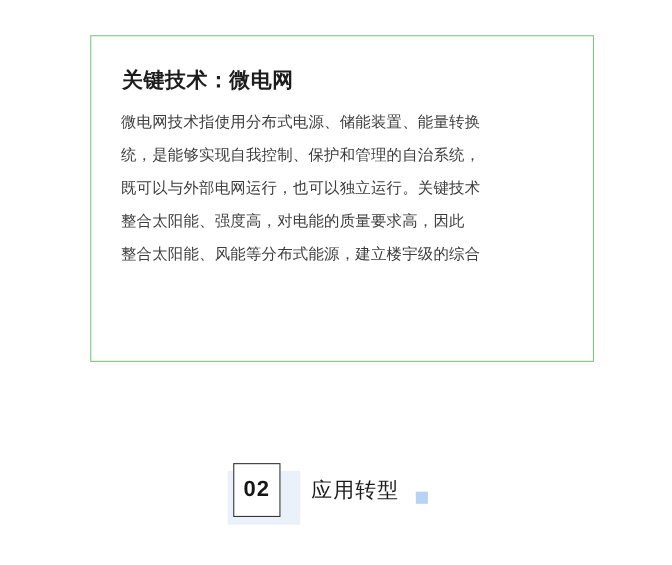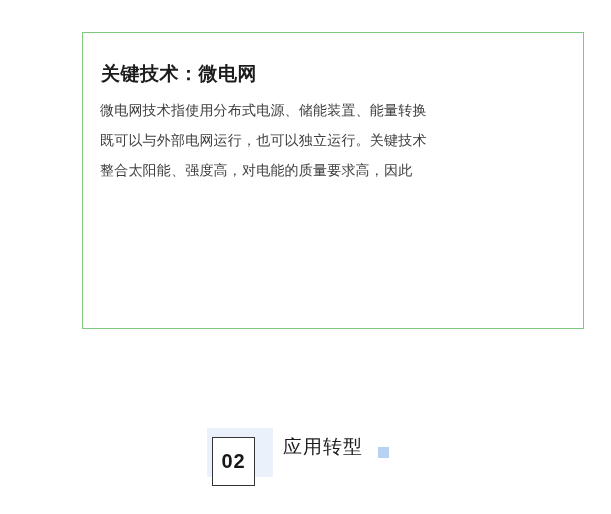--- a/index.html
+++ b/index.html
@@ -11,25 +11,25 @@
     position: relative;
     overflow: hidden;
     font-family: "Liberation Sans", "DejaVu Sans", sans-serif;
   }
 
   
   .card {
     position: absolute;
     left: 82px;
     top: 32px;
-    width: 502px;
+    width: 458px;
     height: 297px;
     border: 1px solid #7fc97f;
     background: #ffffff;
-    padding: 25px 15px 0 17px;
+    padding: 25px 15px 0 27px;
   }
   .card-title {
     margin: 6px 0 0 1px;
     font-size: 19px;
     line-height: 20px;
     font-weight: bold;
     color: #1c1c1c;
     letter-spacing: 0.5px;
     white-space: nowrap;
   }
@@ -55,21 +55,20 @@
     position: absolute;
     left: 212px;
     top: 421px;
     width: 43px;
     height: 49px;
     border: 1.5px solid #343434;
     background: #ffffff;
     display: flex;
     align-items: center;
     justify-content: center;
-    margin-top: 16px;
   }
   .num-box span {
     font-size: 20px;
     font-weight: 600;
     letter-spacing: 1px;
     color: #161616;
     font-family: "Liberation Sans", "DejaVu Sans", sans-serif;
   }
   .section-label {
     position: absolute;
@@ -91,22 +90,24 @@
     background: #b7d2f5;
   }
 </style>
 </head>
 <body>
 
 <div class="card" style="border-color: rgb(127, 201, 127);">
   <h2 class="card-title">关键技术：微电网</h2>
   <div class="card-body">
     <div class="card-line">微电网技术指使用分布式电源、储能装置、能量转换</div>
+    <div class="card-line">统，是能够实现自我控制、保护和管理的自治系统，</div>
     <div class="card-line">既可以与外部电网运行，也可以独立运行。关键技术</div>
     <div class="card-line">整合太阳能、强度高，对电能的质量要求高，因此</div>
+    <div class="card-line">整合太阳能、风能等分布式能源，建立楼宇级的综合</div>
   </div>
 </div>
 
 <div class="accent-rect" style="background-color: rgb(234, 241, 251);"></div>
 
 <div class="num-box">
   <span>02</span>
 </div>
 
 <div class="section-label">应用转型</div>

